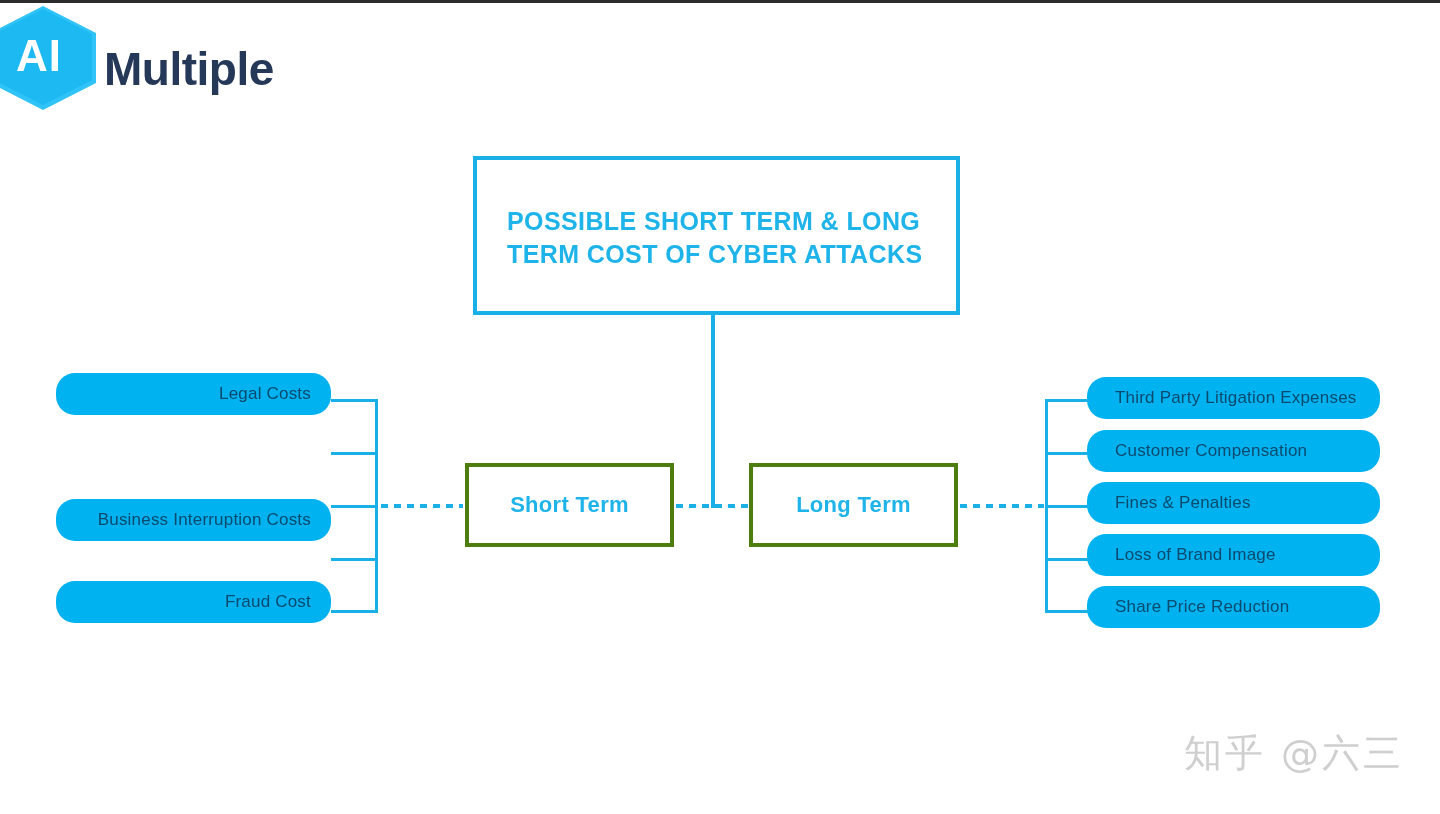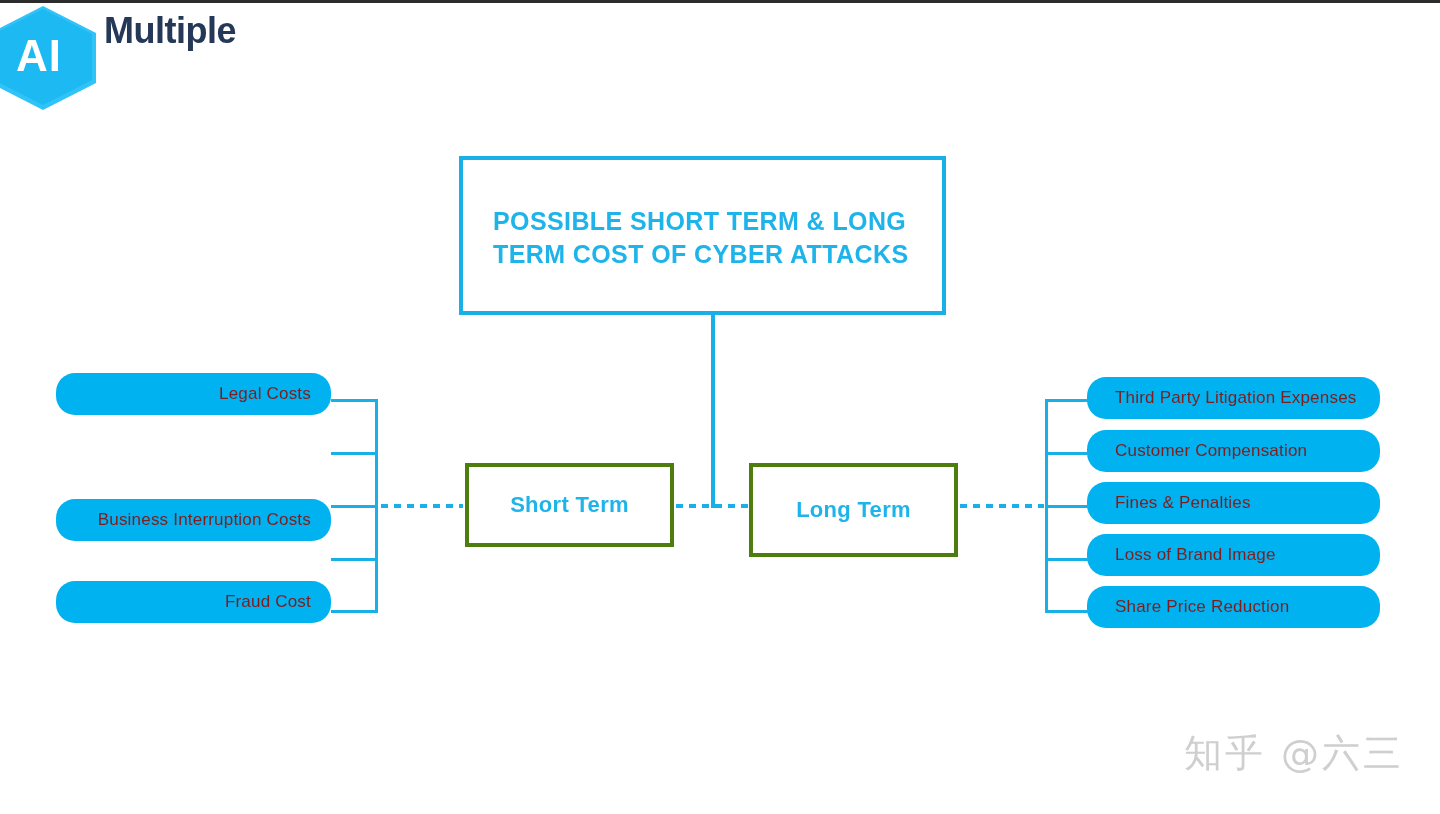--- a/index.html
+++ b/index.html
@@ -58,32 +58,32 @@
     display: flex;
     align-items: center;
     justify-content: center;
     color: #ffffff;
     font-size: 44px;
     font-weight: 700;
     letter-spacing: 1px;
   }
   .logo-word {
     position: absolute;
-    left: 104px; top: 4px;
-    font-size: 36px;
+    left: 104px; top: 36px;
+    font-size: 46px;
     font-weight: 700;
     color: #253858;
     letter-spacing: -0.5px;
     white-space: nowrap;
   }
 
   
   .title-box {
     position: absolute;
-    left: 459px; top: 156px;
+    left: 473px; top: 156px;
     width: 487px; height: 159px;
     border: 4px solid #19b0e8;
     box-sizing: border-box;
     background: #ffffff;
   }
   .title-text {
     position: absolute;
     left: 30px; top: 45px;
     width: 430px;
     color: #1eb4ea;
@@ -101,38 +101,38 @@
     background: #ffffff;
     display: flex;
     align-items: center;
     justify-content: center;
     color: #1eb4ea;
     font-size: 22px;
     font-weight: 700;
     letter-spacing: 0.3px;
   }
   #box-short { left: 465px; top: 463px; width: 209px; height: 84px; }
-  #box-long  { left: 749px; top: 463px; width: 209px; height: 94px; }
+  #box-long  { left: 749px; top: 463px; width: 209px; height: 84px; }
 
   
   .stem-vert {
     position: absolute;
     left: 711px; top: 315px;
     width: 4px; height: 193px;
     background: #19b0e8;
   }
 
   
   .item-box {
     position: absolute;
     height: 42px;
     background: #00b2f0;
     display: flex;
     align-items: center;
-    color: #7f1d1d;
+    color: #0c4a6e;
     font-size: 17px;
     letter-spacing: 0.2px;
     white-space: pre;
     border-radius: 19px;
   }
   .item-left {
     left: 56px;
     width: 275px;
     justify-content: flex-end;
     padding-right: 20px;

